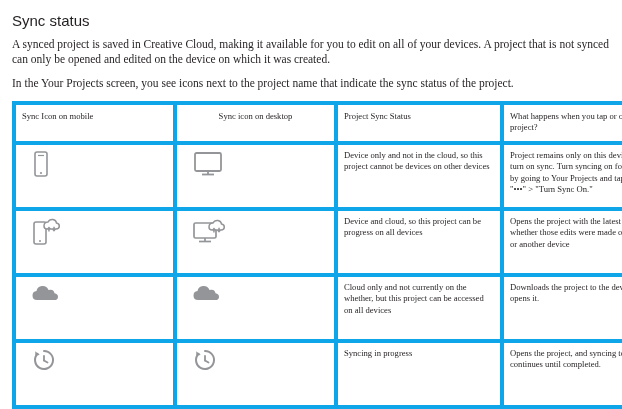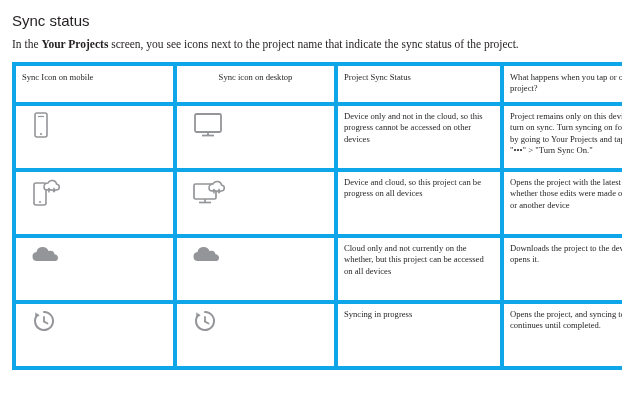--- a/index.html
+++ b/index.html
@@ -27,21 +27,21 @@
     color: #231f20;
     letter-spacing: 0px;
   }
   p.para {
     font-size: 11.5px;
     line-height: 14.5px;
     margin: 0 0 10px 0;
     color: #231f20;
   }
   p.para b {
-    font-weight: bold;
+    font-weight: normal;
   }
   table.sync-table {
     border-collapse: collapse;
     width: 597px;
     table-layout: fixed;
     margin-top: 2px;
   }
   table.sync-table td {
     border: 4px solid #0ea5e9;
     vertical-align: top;
@@ -71,20 +71,21 @@
   .row-tall td { height: 52px; }
   svg { display: block; }
 </style>
 </head>
 <body>
 
 <div class="page">
 
   <h1 class="title">Sync status</h1>
 
+  <p class="para">A synced project is saved in Creative Cloud, making it available for you to edit on all of your devices. A project that is not synced can only be opened and edited on the device on which it was created.</p>
 
   <p class="para"><span>In the </span><b>Your Projects</b><span> screen, you see icons next to the project name that indicate the sync status of the project.</span></p>
 
 
   <table class="sync-table">
     <tbody>
         <tr class="head">
       <td class="col1">Sync Icon on mobile</td>
       <td class="col2">Sync icon on desktop</td>
       <td class="col3">Project Sync Status</td>
@@ -103,21 +104,21 @@
       </td>
       <td class="icon-cell">
         <span class="icon-wrap">
           <svg width="30" height="28" viewBox="0 0 30 28">
             <rect x="2" y="3" width="26" height="18" rx="1.5" ry="1.5" fill="none" stroke="#939598" stroke-width="1.8"></rect>
             <line x1="15" y1="21" x2="15" y2="24" stroke="#939598" stroke-width="1.8"></line>
             <line x1="9" y1="24.5" x2="21" y2="24.5" stroke="#939598" stroke-width="1.8"></line>
           </svg>
         </span>
       </td>
-      <td class="col3">Device only and not in the cloud, so this progress cannot be accessed on other devices</td>
+      <td class="col3">Device only and not in the cloud, so this project cannot be devices on other devices</td>
       <td class="col4">Project remains only on this device until you turn on sync. Turn syncing on for this project by going to Your Projects and tapping on "•••" &gt; "Turn Sync On."</td>
     </tr>
 
     <tr class="row-tall">
       <td class="icon-cell">
         <span class="icon-wrap">
           <svg width="30" height="30" viewBox="0 0 30 30">
             <rect x="2" y="6" width="12" height="22" rx="2" ry="2" fill="none" stroke="#939598" stroke-width="1.6"></rect>
             <circle cx="8" cy="25" r="1" fill="#939598"></circle>
             <path d="M12 10 q0-4 4-4 q1.5-3 5-2.5 q3 0.5 3.5 3.5 q2.8 0.4 2.8 3 q0 3-3.3 3 h-9 q-3 0-3-3z" fill="#ffffff" stroke="#939598" stroke-width="1.5"></path>

